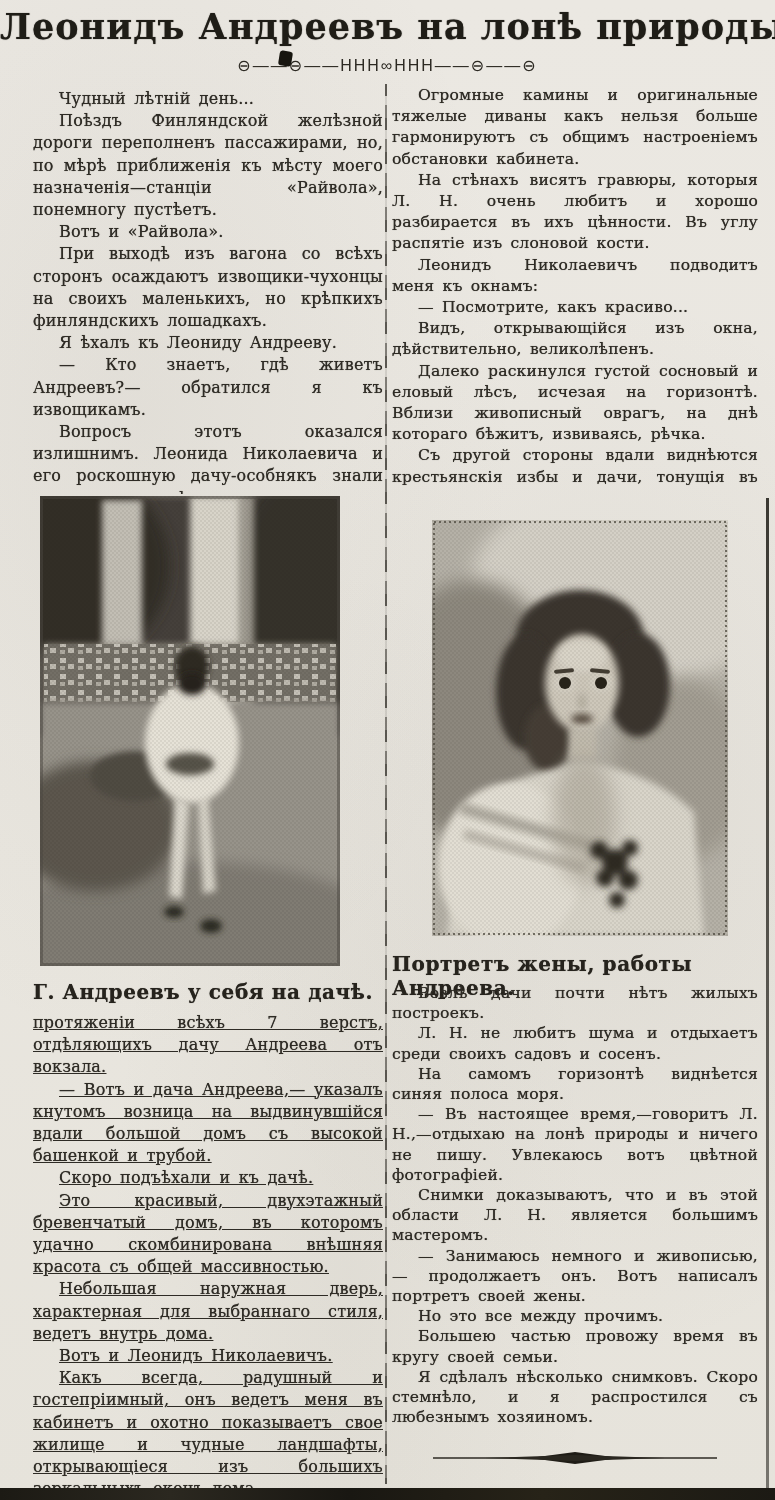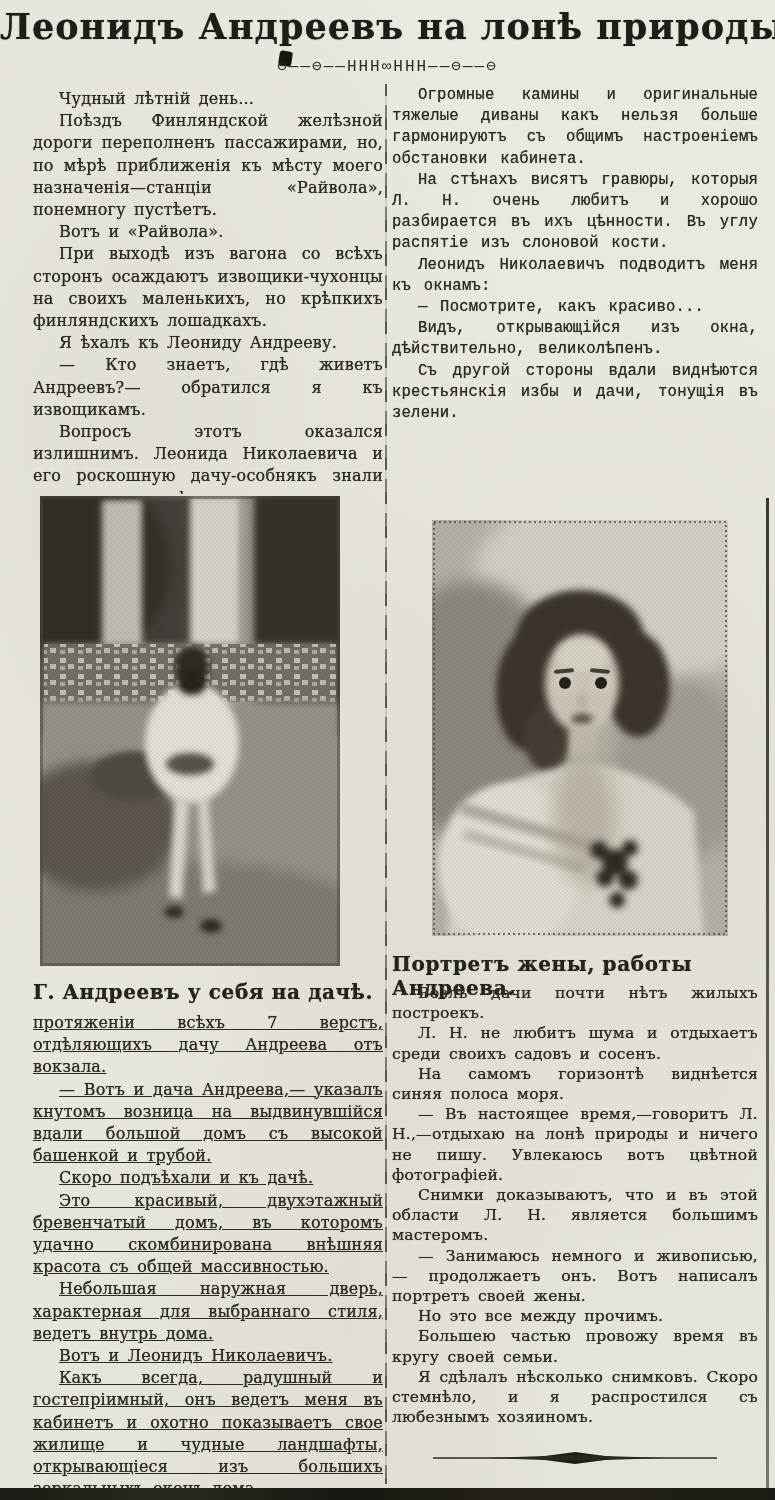--- a/index.html
+++ b/index.html
@@ -16,31 +16,31 @@
   }
   .headline {
     position:absolute; left:0; top:2px; width:775px;
     text-align:right; font-weight:bold; font-size:35px; line-height:50px;
     letter-spacing:1px; color:#1f1d17; white-space:nowrap;
     text-shadow:0 0 1px rgba(31,29,23,.7);
   }
   .ornament {
     position:absolute; left:0; top:56px; width:775px;
     text-align:center; font-size:16px; letter-spacing:2px; color:#2c2922;
-    font-family:Liberation Mono, monospace;
+    font-family:Liberation Sans, sans-serif;
   }
   .txt { position:absolute; text-align:justify; overflow:hidden; }
   .txt .para { margin:0; text-indent:26px; word-spacing:3px; letter-spacing:.2px;
     text-shadow:0 0 .7px rgba(46,43,37,.85); }
   .txt .para.cont { text-indent:0; }
   #l-top, #l-bottom { left:33px; width:350px; font-size:16px; line-height:22.2px; }
   #l-top    { top:88px;   height:406px; }
   #l-bottom { top:1012px; height:478px;text-decoration:underline; }
   #r-top, #r-bottom { left:392px; width:366px; font-size:15.6px; }
-  #r-top    { top:85px;  height:408px; line-height:21.2px;font-family:Liberation Mono, monospace; }
+  #r-top    { top:85px;  height:408px; line-height:21.2px; }
   #r-bottom { top:983px; height:446px; line-height:20.2px; }
   .caption {
     position:absolute; text-align:left; font-weight:bold; font-size:20px;
     letter-spacing:.6px; color:#26231d; text-shadow:0 0 .7px rgba(38,35,29,.8);
   }
   #l-caption { left:33px;  top:980px; width:350px; }
   #r-caption { left:392px; top:952px; width:366px; }
   .photo { position:absolute; box-shadow: inset 0 0 18px rgba(40,37,30,.35); }
   #l-photo { left:40px;  top:496px; width:300px; height:470px; }
   #r-photo { left:432px; top:520px; width:296px; height:416px; }
@@ -140,20 +140,21 @@
       <p class="para">Вотъ и Леонидъ Николаевичъ.</p>
       <p class="para">Какъ всегда, радушный и гостепріимный, онъ ведетъ меня въ кабинетъ и охотно показываетъ свое жилище и чудные ландшафты, открывающіеся изъ большихъ зеркальныхъ оконъ дома.</p>
     </div>
 
   <div class="txt" id="r-top">
       <p class="para">Огромные камины и оригинальные тяжелые диваны какъ нельзя больше гармонируютъ съ общимъ настроеніемъ обстановки кабинета.</p>
       <p class="para">На стѣнахъ висятъ гравюры, которыя Л. Н. очень любитъ и хорошо разбирается въ ихъ цѣнности. Въ углу распятіе изъ слоновой кости.</p>
       <p class="para">Леонидъ Николаевичъ подводитъ меня къ окнамъ:</p>
       <p class="para">— Посмотрите, какъ красиво...</p>
       <p class="para">Видъ, открывающійся изъ окна, дѣйствительно, великолѣпенъ.</p>
+      <p class="para">Далеко раскинулся густой сосновый и еловый лѣсъ, исчезая на горизонтѣ. Вблизи живописный оврагъ, на днѣ котораго бѣжитъ, извиваясь, рѣчка.</p>
       <p class="para">Съ другой стороны вдали виднѣются крестьянскія избы и дачи, тонущія въ зелени.</p>
     </div>
 
   <div class="photo" id="r-photo">
     <svg width="296" height="416" viewBox="0 0 296 416">
       <defs>
         <filter id="rp-b1" x="-40%" y="-40%" width="180%" height="180%">
             <feGaussianBlur stdDeviation="9"></feGaussianBlur>
           </filter>
         <filter id="rp-b2" x="-40%" y="-40%" width="180%" height="180%">

